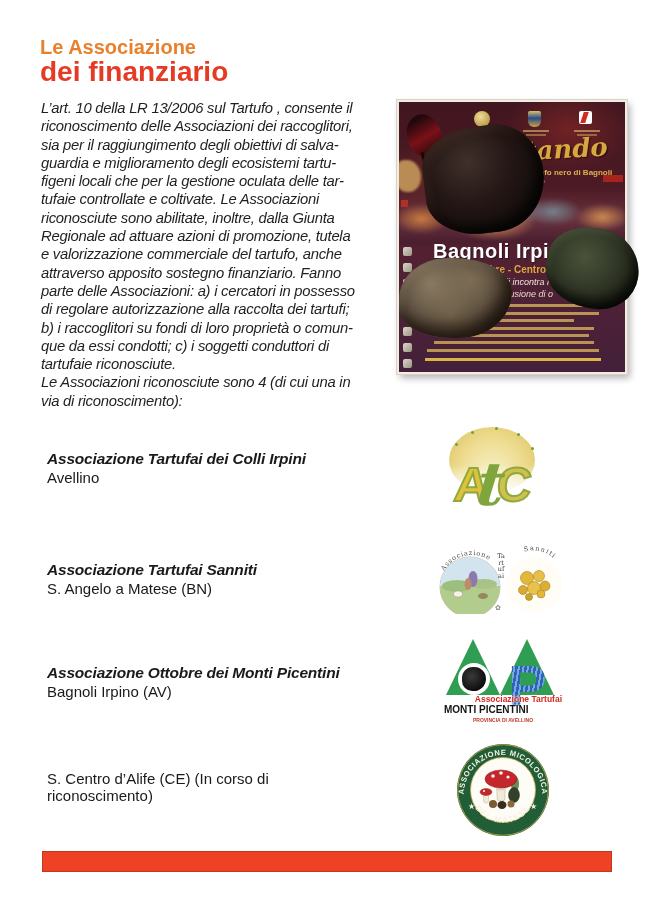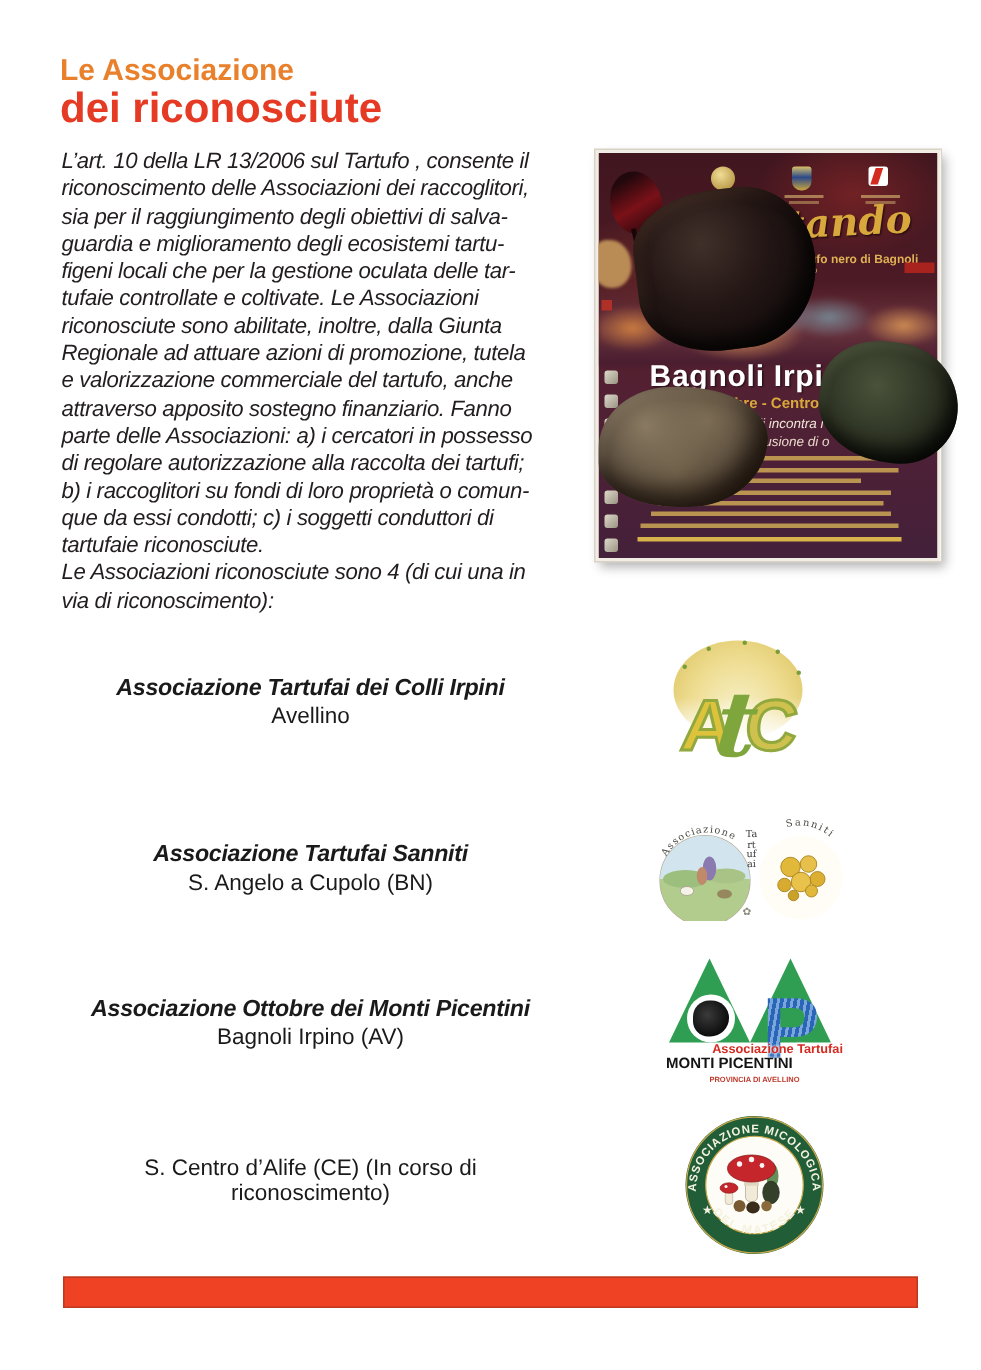--- a/index.html
+++ b/index.html
@@ -78,21 +78,21 @@
         radial-gradient(circle at 64% 28%, #7c6c54 0%, transparent 48%),
         radial-gradient(circle at 46% 72%, #6e5e48 0%, transparent 55%),
         #4c4034;
       box-shadow:inset -8px -10px 16px rgba(20,12,6,.85), inset 3px 4px 6px rgba(200,180,150,.2);}
   .truffle-right{left:546px;top:228px;width:93px;height:80px;transform:rotate(9deg);
       border-radius:50% 50% 45% 55% / 45% 58% 50% 50%;
       background:radial-gradient(circle at 40% 38%,#49523a 0%,#2b3021 55%,#1b1f15 90%);
       box-shadow:inset -6px -8px 12px rgba(0,0,0,.8), inset 3px 4px 6px rgba(150,160,120,.2);}
 
   
-  .assoc-text{position:absolute;left:47px;width:320px;text-align:center;color:#1a1a1a;}
+  .assoc-text{position:absolute;left:47px;width:320px;text-align:left;color:#1a1a1a;}
   .assoc-name{font-size:15.5px;font-weight:bold;font-style:italic;letter-spacing:-0.2px;}
   .assoc-loc{font-size:15px;margin-top:1px;}
   .assoc-note{font-size:15px;}
 
   
   .atc{position:absolute;left:443px;top:427px;width:97px;height:90px;}
   .atc-sun{position:absolute;left:6px;top:0;width:86px;height:66px;border-radius:50%;
       background:radial-gradient(ellipse at 50% 80%,#f9f4d2 0%,#eedc90 55%,#e0c96a 88%,#d6bd58 100%);}
   .atc-fade{position:absolute;left:0px;top:38px;width:97px;height:30px;
       background:linear-gradient(180deg,rgba(255,255,255,0),#ffffff 90%);}
@@ -137,21 +137,21 @@
   
   .bottom-bar{position:absolute;left:42px;top:851px;width:570px;height:21px;
       background:#EF4124;border:1px solid #bc3a20;box-sizing:border-box;}
 </style>
 </head>
 <body>
 
 <div id="page">
 
   <div class="title1">Le Associazione</div>
-  <div class="title2">dei riconosciute</div>
+  <div class="title2">dei finanziario</div>
 
   <div class="intro">L’art. 10 della LR 13/2006 sul Tartufo , consente il
 riconoscimento delle Associazioni dei raccoglitori,
 sia per il raggiungimento degli obiettivi di salva-
 guardia e miglioramento degli ecosistemi tartu-
 figeni locali che per la gestione oculata delle tar-
 tufaie controllate e coltivate. Le Associazioni
 riconosciute sono abilitate, inoltre, dalla Giunta
 Regionale ad attuare azioni di promozione, tutela
 e valorizzazione commerciale del tartufo, anche
@@ -227,21 +227,21 @@
     <div class="atc-dot" style="left:74px;top:6px"></div>
     <div class="atc-dot" style="left:88px;top:20px"></div>
     <div class="atc-fade"></div>
     <div class="atc-letters">
       <span class="atc-a">A</span><span class="atc-t">t</span><span class="atc-c">C</span>
     </div>
   </div>
 
   <div class="assoc-text" style="top:561px">
     <div class="assoc-name">Associazione Tartufai Sanniti</div>
-    <div class="assoc-loc">S. Angelo a Cupolo (BN)</div>
+    <div class="assoc-loc">S. Angelo a Matese (BN)</div>
   </div>
   <div class="sanniti">
     <svg width="128" height="68" viewBox="0 0 128 68">
       <defs>
         <path id="arcL" d="M 3 38 A 32 32 0 0 1 62 24" fill="none"></path>
         <path id="arcR" d="M 68 22 A 31 31 0 0 1 127 36" fill="none"></path>
         <clipPath id="clipL">
             <circle cx="33" cy="41" r="30"></circle>
           </clipPath>
       </defs>

